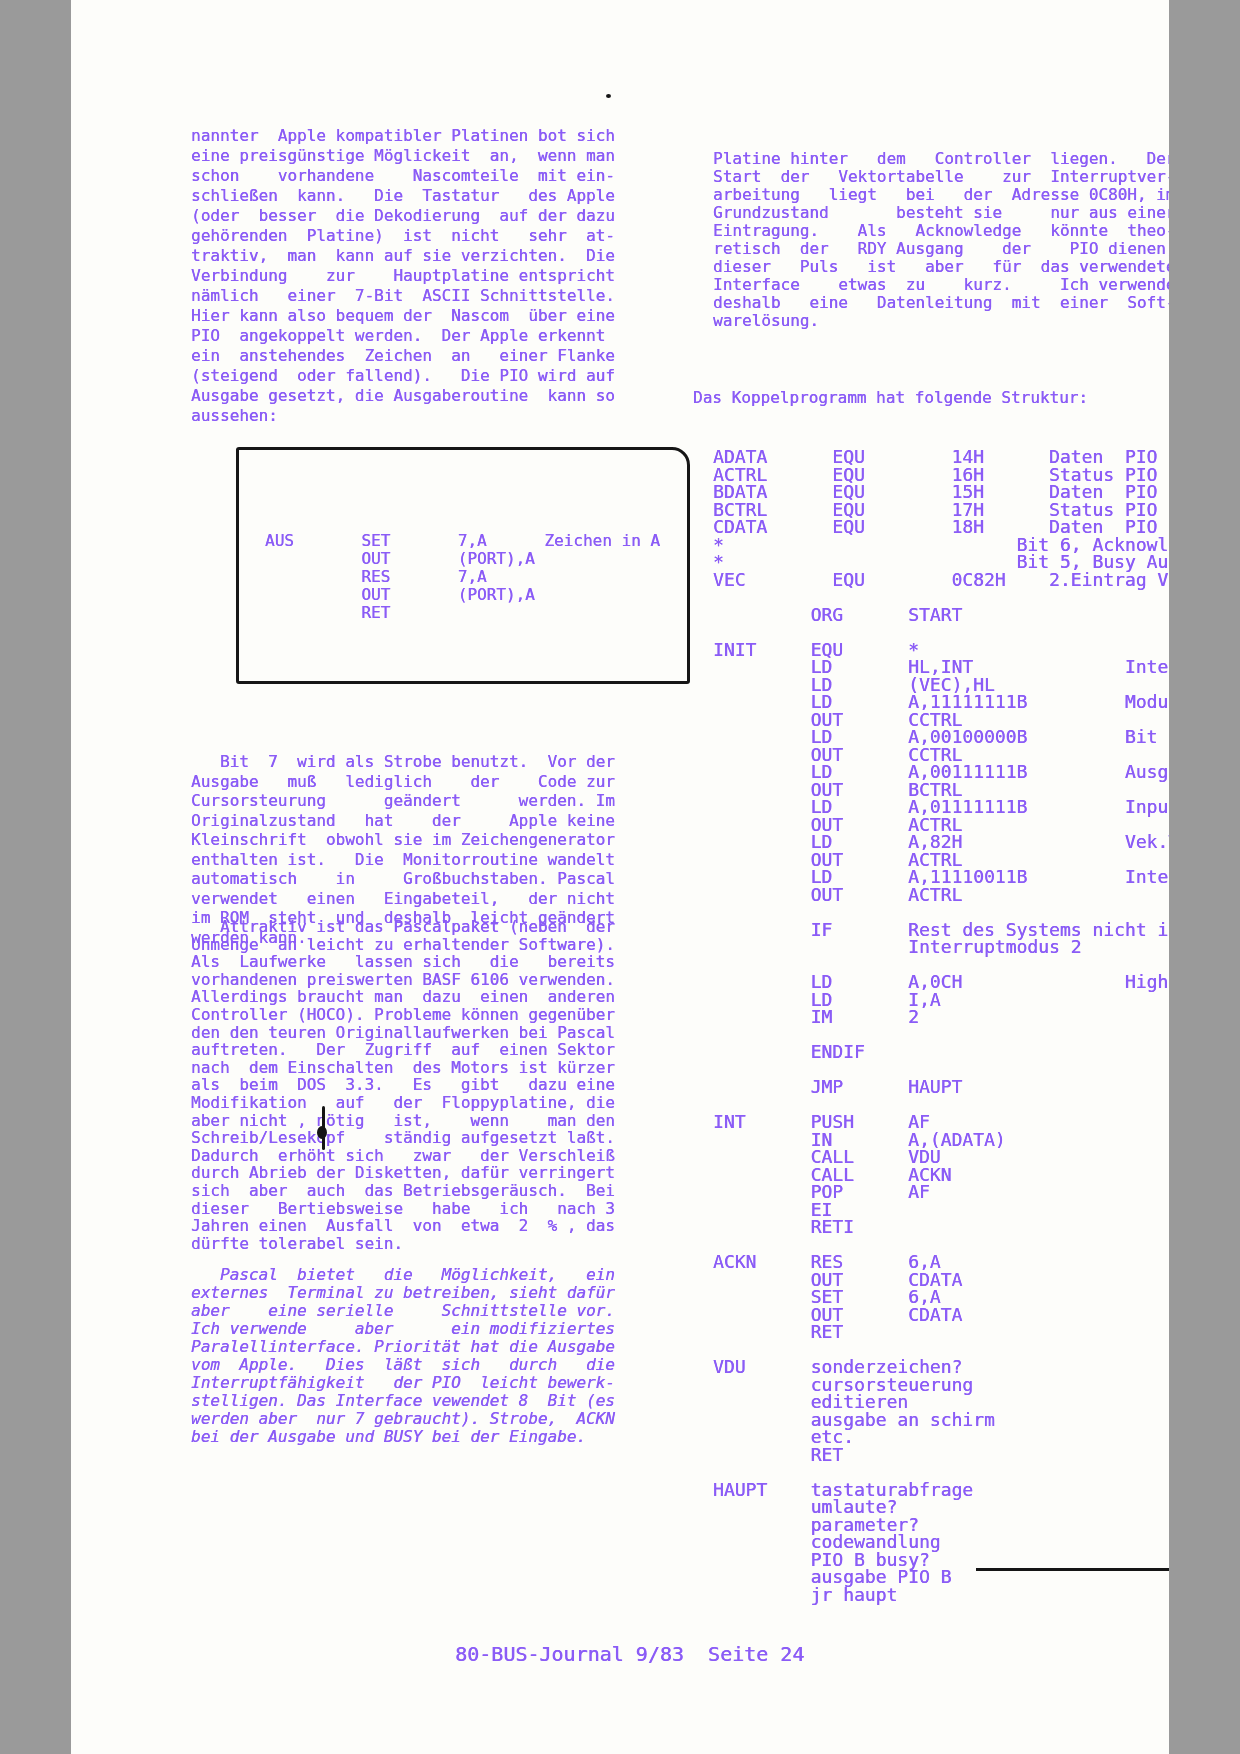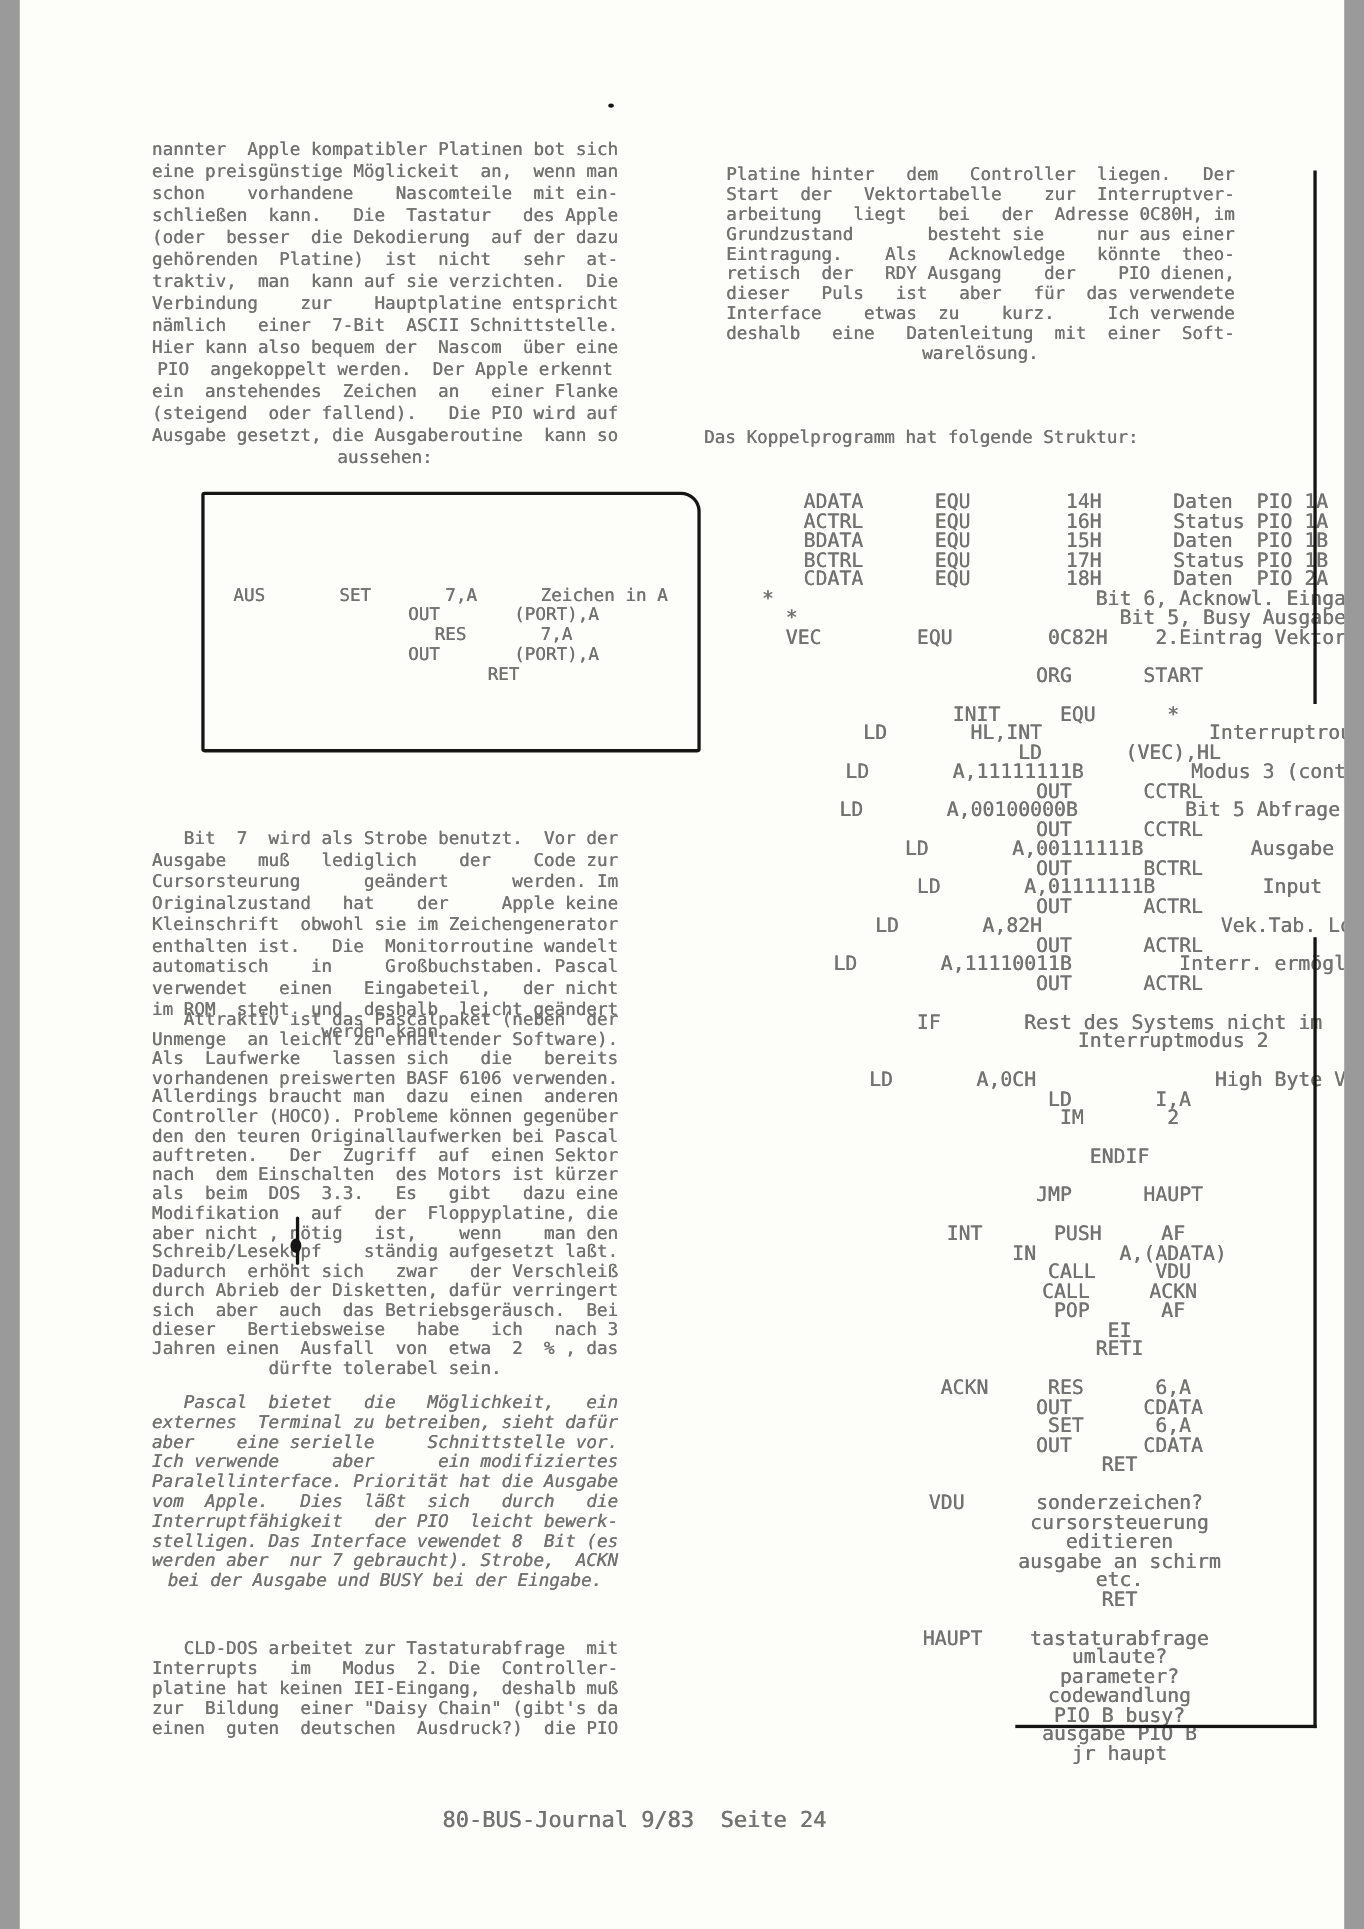--- a/index.html
+++ b/index.html
@@ -1,25 +1,24 @@
 <!DOCTYPE html>
 <html><head>
 <meta charset="utf-8">
 <style>
   html, body { margin: 0; padding: 0; background: #9a9a9a; }
   .page {
     position: relative;
-    width: 1204px;
+    width: 1098px;
     height: 1754px;
     margin: 0 auto;
     background: #fdfdfa;
-    color: #737373;
+    color: #8b5cf6;
     font-family: "DejaVu Sans Mono", "Liberation Mono", monospace;
     overflow: hidden;
-    text-align: center;
   }
   .txt {
     position: absolute;
     white-space: pre;
     font-size: 16px;
     line-height: 20px;
     text-shadow: 0.35px 0 0 currentColor; 
   }
   
   .lp1 { left: 120px; top: 126px; }
@@ -122,25 +121,20 @@
 externes  Terminal zu betreiben, sieht dafür
 aber    eine serielle     Schnittstelle vor.
 Ich verwende     aber      ein modifiziertes
 Paralellinterface. Priorität hat die Ausgabe
 vom  Apple.   Dies  läßt  sich   durch   die
 Interruptfähigkeit   der PIO  leicht bewerk-
 stelligen. Das Interface vewendet 8  Bit (es
 werden aber  nur 7 gebraucht). Strobe,  ACKN
 bei der Ausgabe und BUSY bei der Eingabe.</div>
 
-  <div class="txt lp5">   CLD-DOS arbeitet zur Tastaturabfrage  mit
-Interrupts   im   Modus  2. Die  Controller-
-platine hat keinen IEI-Eingang,  deshalb muß
-zur  Bildung  einer "Daisy Chain" (gibt's da
-einen  guten  deutschen  Ausdruck?)  die PIO</div>
 
   <div class="txt rp1">Platine hinter   dem   Controller  liegen.   Der
 Start  der   Vektortabelle    zur  Interruptver-
 arbeitung   liegt   bei   der  Adresse 0C80H, im
 Grundzustand       besteht sie     nur aus einer
 Eintragung.    Als   Acknowledge   könnte  theo-
 retisch  der   RDY Ausgang    der    PIO dienen,
 dieser   Puls   ist   aber   für  das verwendete
 Interface    etwas  zu    kurz.     Ich verwende
 deshalb   eine   Datenleitung  mit  einer  Soft-

